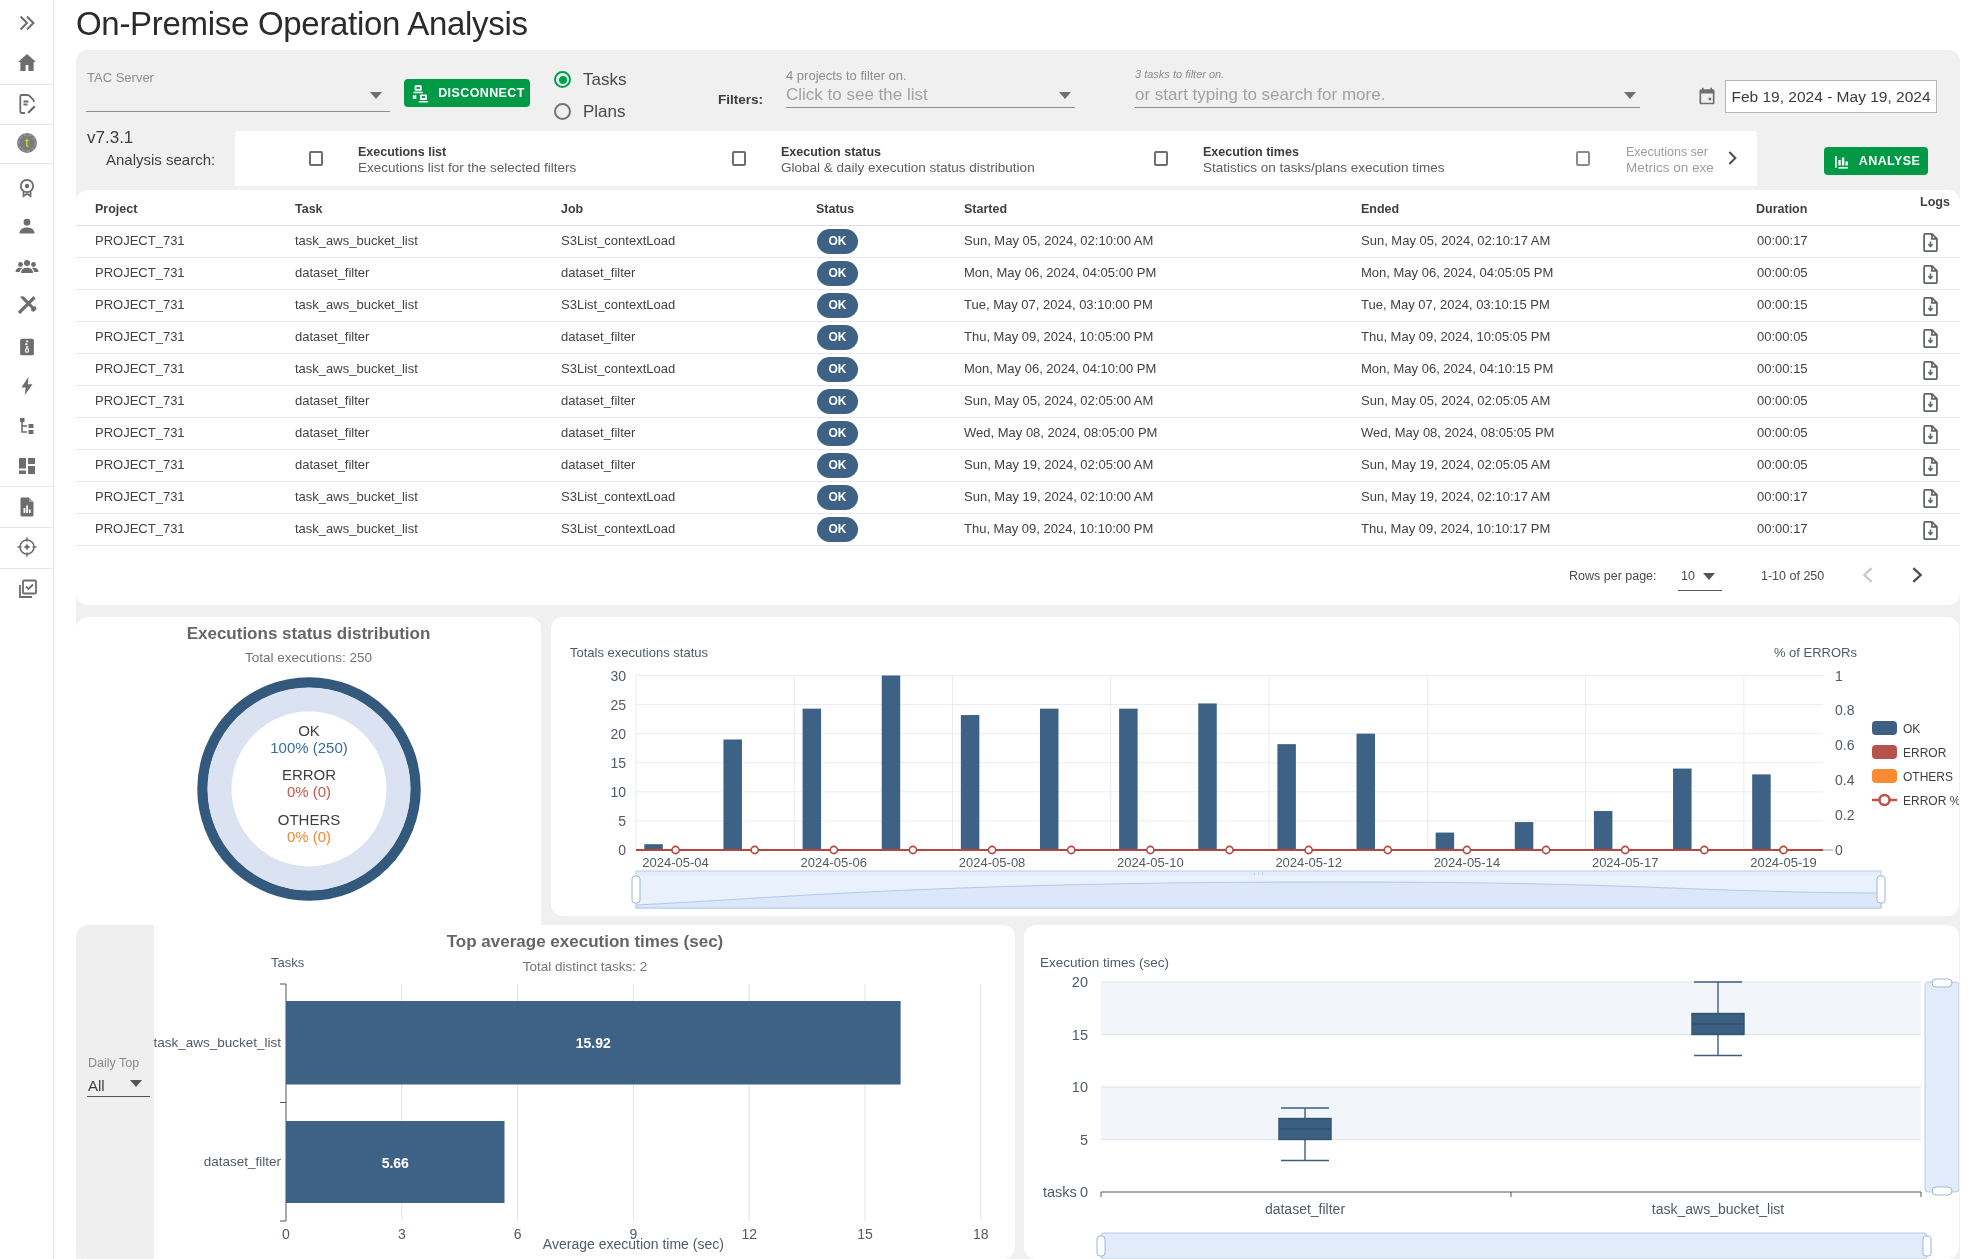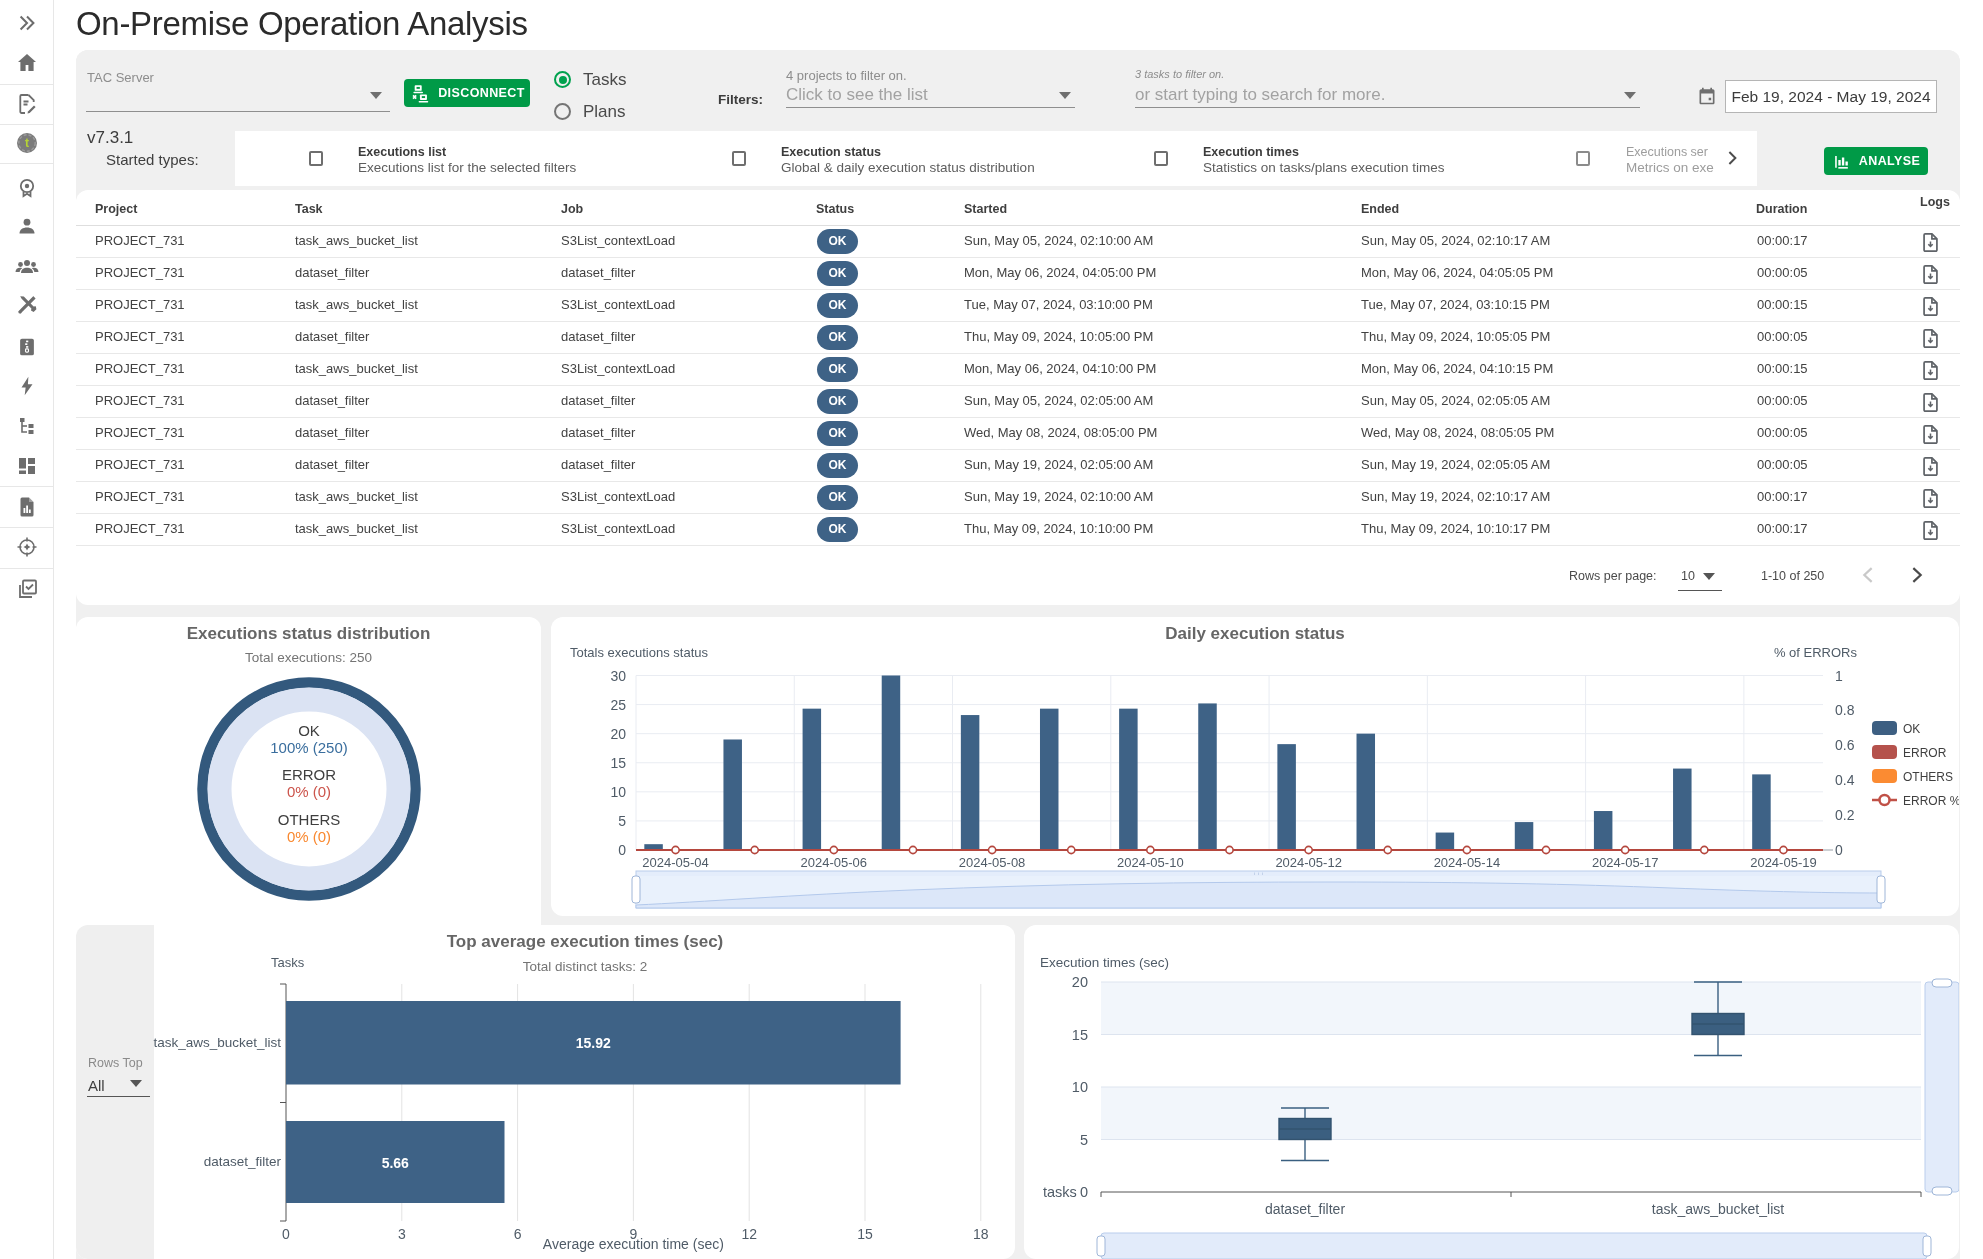--- a/index.html
+++ b/index.html
@@ -146,21 +146,21 @@
 <div class="abs" style="left:1135px;top:68px;font-size:11px;color:#8d8d8d;font-style:italic;">3 tasks to filter on.</div>
 <div class="abs" style="left:1135px;top:85px;font-size:17px;color:#a2a2a2;">or start typing to search for more.</div>
 <div class="ul" style="left:1135px;top:107px;width:505px;"></div>
 <div class="abs" style="left:1624px;top:92px;width:0;height:0;border-left:6px solid transparent;border-right:6px solid transparent;border-top:7px solid #6f6f6f;"></div>
 
 <svg class="abs" style="left:1697px;top:86px;" width="20" height="20" viewBox="0 0 24 24">
     <path fill="#6e6e6e" d="M19 4h-1V2h-2v2H8V2H6v2H5c-1.1 0-2 .9-2 2v14c0 1.1.9 2 2 2h14c1.1 0 2-.9 2-2V6c0-1.1-.9-2-2-2zm0 16H5V9h14v11zm-5-6h3v3h-3z"></path>
   </svg>
 <div class="abs" style="left:1725px;top:80px;width:212px;height:33px;background:#fff;border:1px solid #b5b5b5;font-size:15.5px;color:#3c3c3c;display:flex;align-items:center;justify-content:center;white-space:nowrap;">Feb 19, 2024 - May 19, 2024</div>
 
-<div class="abs" style="left:106px;top:151px;font-size:15px;color:#3f3f3f;">Started types:</div>
+<div class="abs" style="left:106px;top:151px;font-size:15px;color:#3f3f3f;">Analysis search:</div>
 <div class="abs" style="left:235px;top:131px;width:1522px;height:55px;background:#fff;"></div>
 <div id="antypes">
     <div class="abs" style="left:309px;top:151px;width:14px;height:15px;border:2px solid #6e6e6e;border-radius:2px;"></div>
     <div class="abs" style="left:358px;top:145px;font-size:12.5px;font-weight:bold;color:#3c3c3c;">Executions list</div>
     <div class="abs" style="left:358px;top:160px;font-size:13.5px;color:#5d5d5d;">Executions list for the selected filters</div>
     <div class="abs" style="left:732px;top:151px;width:14px;height:15px;border:2px solid #6e6e6e;border-radius:2px;"></div>
     <div class="abs" style="left:781px;top:145px;font-size:12.5px;font-weight:bold;color:#3c3c3c;">Execution status</div>
     <div class="abs" style="left:781px;top:160px;font-size:13.5px;color:#5d5d5d;">Global &amp; daily execution status distribution</div>
     <div class="abs" style="left:1154px;top:151px;width:14px;height:15px;border:2px solid #6e6e6e;border-radius:2px;"></div>
     <div class="abs" style="left:1203px;top:145px;font-size:12.5px;font-weight:bold;color:#3c3c3c;">Execution times</div>
@@ -342,21 +342,20 @@
     <text x="233" y="119" text-anchor="middle" font-size="15" fill="#3f3f3f">OK</text>
     <text x="233" y="136" text-anchor="middle" font-size="15" fill="#3a6e9e">100% (250)</text>
     <text x="233" y="163" text-anchor="middle" font-size="15" fill="#3f3f3f">ERROR</text>
     <text x="233" y="180" text-anchor="middle" font-size="15" fill="#cc544b">0% (0)</text>
     <text x="233" y="208" text-anchor="middle" font-size="15" fill="#3f3f3f">OTHERS</text>
     <text x="233" y="225" text-anchor="middle" font-size="15" fill="#f9882f">0% (0)</text>
   </svg>
 </div>
 
 <div class="card" style="left:551px;top:617px;width:1408px;height:299px;">
-  <div class="ctitle" style="top:7px;">Daily execution status</div>
   <svg class="abs" style="left:0;top:0;" width="1408" height="299" id="dailysvg">
       <line x1="85" y1="233" x2="1272" y2="233" stroke="#e9ecf2" stroke-width="1"></line>
       <line x1="85" y1="203.91666666666666" x2="1272" y2="203.91666666666666" stroke="#e9ecf2" stroke-width="1"></line>
       <line x1="85" y1="174.83333333333334" x2="1272" y2="174.83333333333334" stroke="#e9ecf2" stroke-width="1"></line>
       <line x1="85" y1="145.75" x2="1272" y2="145.75" stroke="#e9ecf2" stroke-width="1"></line>
       <line x1="85" y1="116.66666666666667" x2="1272" y2="116.66666666666667" stroke="#e9ecf2" stroke-width="1"></line>
       <line x1="85" y1="87.58333333333334" x2="1272" y2="87.58333333333334" stroke="#e9ecf2" stroke-width="1"></line>
       <line x1="85" y1="58.5" x2="1272" y2="58.5" stroke="#e9ecf2" stroke-width="1"></line>
       <line x1="85" y1="58.5" x2="85" y2="233" stroke="#e9ecf2" stroke-width="1"></line>
       <line x1="243.26666666666668" y1="58.5" x2="243.26666666666668" y2="233" stroke="#e9ecf2" stroke-width="1"></line>
@@ -468,21 +467,21 @@
       <text x="210" y="314" text-anchor="middle" font-size="14" fill="#4f5b67">0</text>
       <text x="325.8" y="314" text-anchor="middle" font-size="14" fill="#4f5b67">3</text>
       <text x="441.6" y="314" text-anchor="middle" font-size="14" fill="#4f5b67">6</text>
       <text x="557.4000000000001" y="314" text-anchor="middle" font-size="14" fill="#4f5b67">9</text>
       <text x="673.2" y="314" text-anchor="middle" font-size="14" fill="#4f5b67">12</text>
       <text x="789" y="314" text-anchor="middle" font-size="14" fill="#4f5b67">15</text>
       <text x="904.8000000000001" y="314" text-anchor="middle" font-size="14" fill="#4f5b67">18</text>
       <text x="557.4000000000001" y="324" text-anchor="middle" font-size="14" fill="#4f5b67">Average execution time (sec)</text>
     </svg>
 </div>
-<div class="abs" style="left:88px;top:1056px;font-size:12.5px;color:#8a8a8a;">Rows Top</div>
+<div class="abs" style="left:88px;top:1056px;font-size:12.5px;color:#8a8a8a;">Daily Top</div>
 <div class="abs" style="left:88px;top:1077px;font-size:15px;color:#3f3f3f;">All</div>
 <div class="abs" style="left:130px;top:1080px;width:0;height:0;border-left:6px solid transparent;border-right:6px solid transparent;border-top:7px solid #555;"></div>
 <div class="abs" style="left:87px;top:1096px;width:63px;border-bottom:1px solid #555;"></div>
 
 <div class="card" style="left:1024px;top:925px;width:935px;height:334px;">
   <svg class="abs" style="left:0;top:0;" width="935" height="334" id="boxsvg">
       <rect x="77" y="57" width="820" height="52.5" fill="#f2f6fb"></rect>
       <rect x="77" y="109.5" width="820" height="52.5" fill="#ffffff"></rect>
       <rect x="77" y="162" width="820" height="52.5" fill="#f2f6fb"></rect>
       <rect x="77" y="214.5" width="820" height="52.5" fill="#ffffff"></rect>

